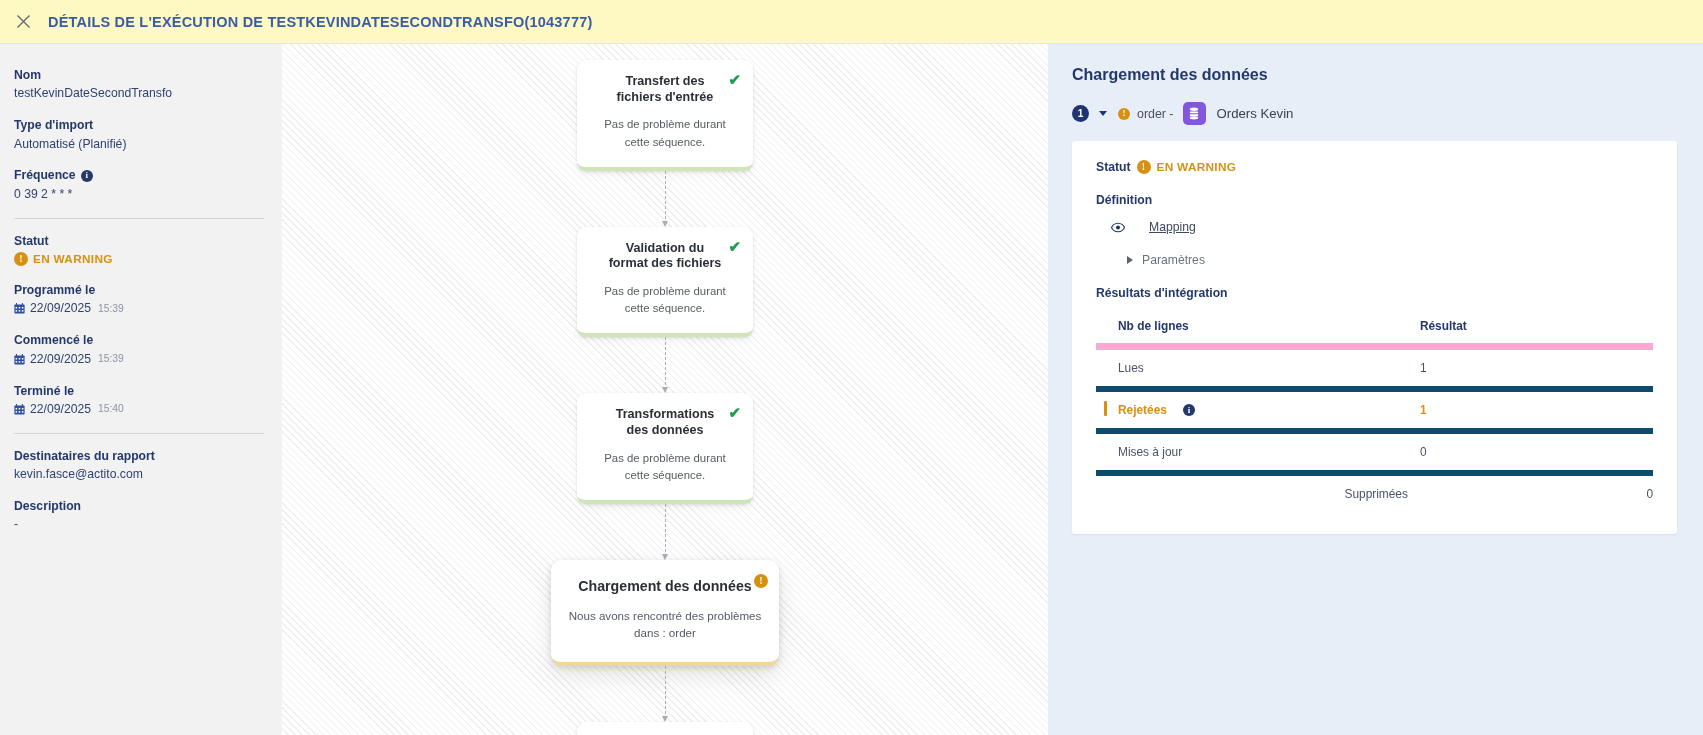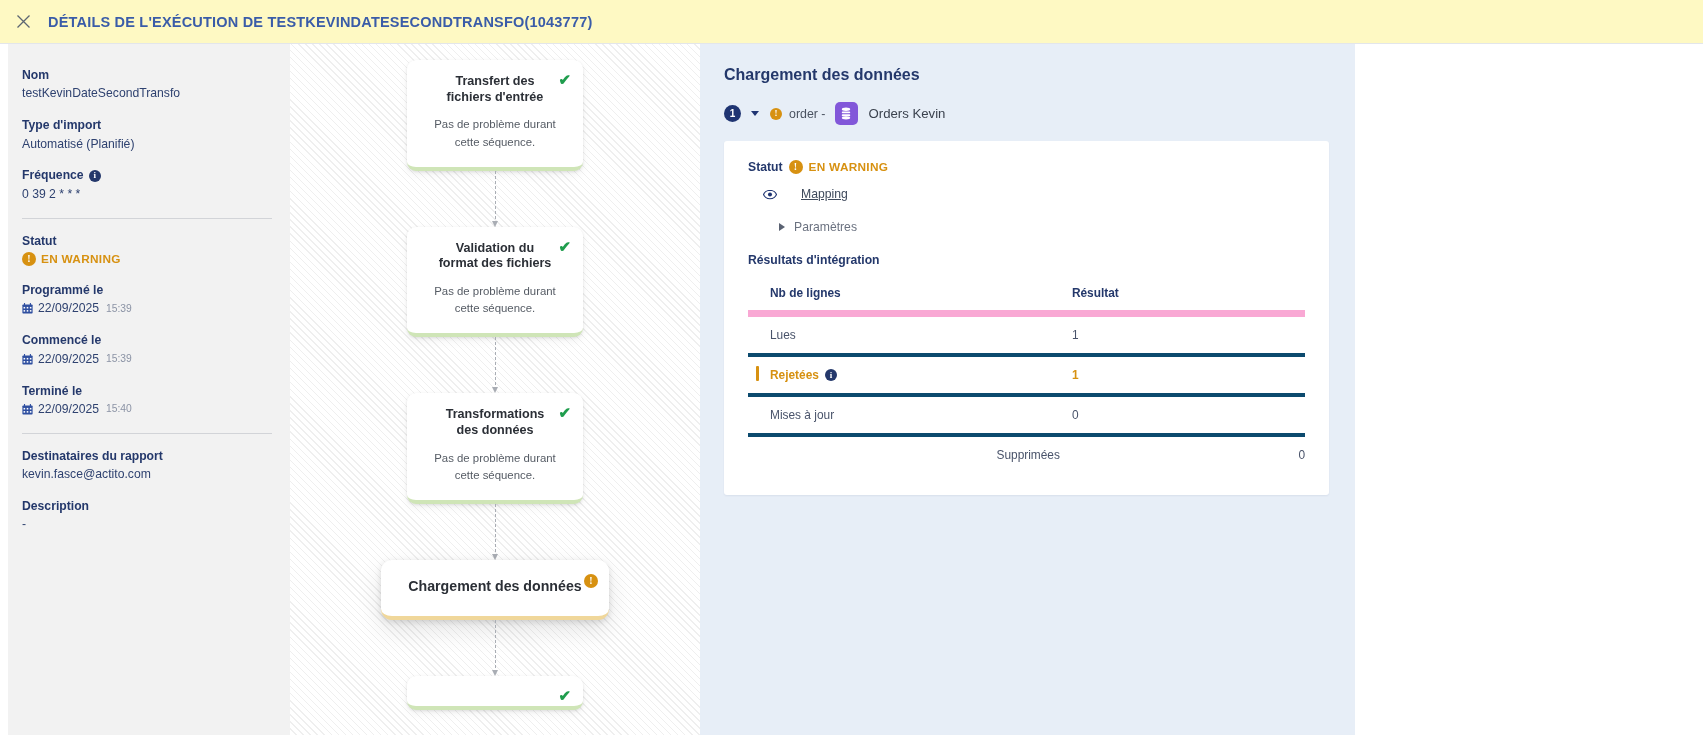--- a/index.html
+++ b/index.html
@@ -36,22 +36,21 @@
     letter-spacing: .2px;
     color: #3a5ca8;
     margin-left: 10px;
     white-space: nowrap;
   }
 
   
   .shell {
     display: flex;
     height: 691px;
-    width: 1347px;
-    margin-left: 8px;
+    width: 1703px;
   }
 
   
   .sidebar {
     width: 282px;
     flex: 0 0 282px;
     background: #f2f2f2;
     padding: 22px 18px 0 14px;
     overflow: hidden;
   }
@@ -306,38 +305,38 @@
     font-weight: 700;
     color: #24386b;
     padding: 6px 0 10px 22px;
     border-bottom: 7px solid #f9a8d4;
   }
   table.results th.col2 { padding-left: 12px; width: 44%; }
   table.results td {
     font-size: 11.9px;
     color: #49536a;
     padding: 11px 0 11px 22px;
-    border-bottom: 4px solid #0c4a6e;
+    border-bottom: 6px solid #0c4a6e;
     position: relative;
   }
   table.results td.col2 { padding-left: 12px; }
   table.results tr:last-child td { border-bottom: none; text-align: right; }
   tr.highlight td {
     color: #d79111;
     font-weight: 700;
   }
   tr.highlight td:first-child::before {
     content: "";
     position: absolute;
     left: 8px; top: 9px;
     width: 3px; height: 15px;
     background: #d79111;
     border-radius: 1px;
   }
-  .cellflex { display: inline-flex; align-items: center; gap: 6px; }
+  .cellflex { display: inline-flex; align-items: center; gap: 16px; }
 </style>
 </head>
 <body>
 
 <div class="topbar">
   <div class="close-btn">
     <svg width="15" height="15" viewBox="0 0 15 15" aria-hidden="true">
       <path d="M1.5 1.5 L13.5 13.5 M13.5 1.5 L1.5 13.5" stroke="#5c6672" stroke-width="1.3" fill="none"></path>
     </svg>
   </div>
@@ -481,20 +480,21 @@
       <div class="connector">
         <div class="line"></div>
         <div class="arrow"></div>
       </div>
 
       <div class="node selected">
         <div class="warn-badge">
           <span class="icon-warn lg">!</span>
         </div>
         <div class="node-title">Chargement des données</div>
+        <div class="node-desc">Nous avons rencontré des problèmes dans : order</div>
       </div>
 
       <div class="connector">
         <div class="line"></div>
         <div class="arrow"></div>
       </div>
 
       <div class="node">
         <div class="check">✔</div>
 
@@ -524,20 +524,21 @@
     </div>
 
     <div class="card">
 
       <div class="card-row">
         <span>Statut</span>
         <span class="icon-warn lg">!</span>
         <span class="warn-text">EN WARNING</span>
       </div>
 
+      <div class="sect-label">Définition</div>
 
       <div class="link-row">
         <svg width="14" height="11" viewBox="0 0 16 11" aria-hidden="true">
           <path d="M8 0.6C4 0.6 1.3 3.6 0.6 5.5c0.7 1.9 3.4 4.9 7.4 4.9s6.7-3 7.4-4.9C14.7 3.6 12 0.6 8 0.6z" fill="none" stroke="#1f3472" stroke-width="1.3"></path>
           <circle cx="8" cy="5.5" r="2.3" fill="#1f3472"></circle>
         </svg>
         <span class="link-text">Mapping</span>
       </div>
 
       <div class="collapse-row">

